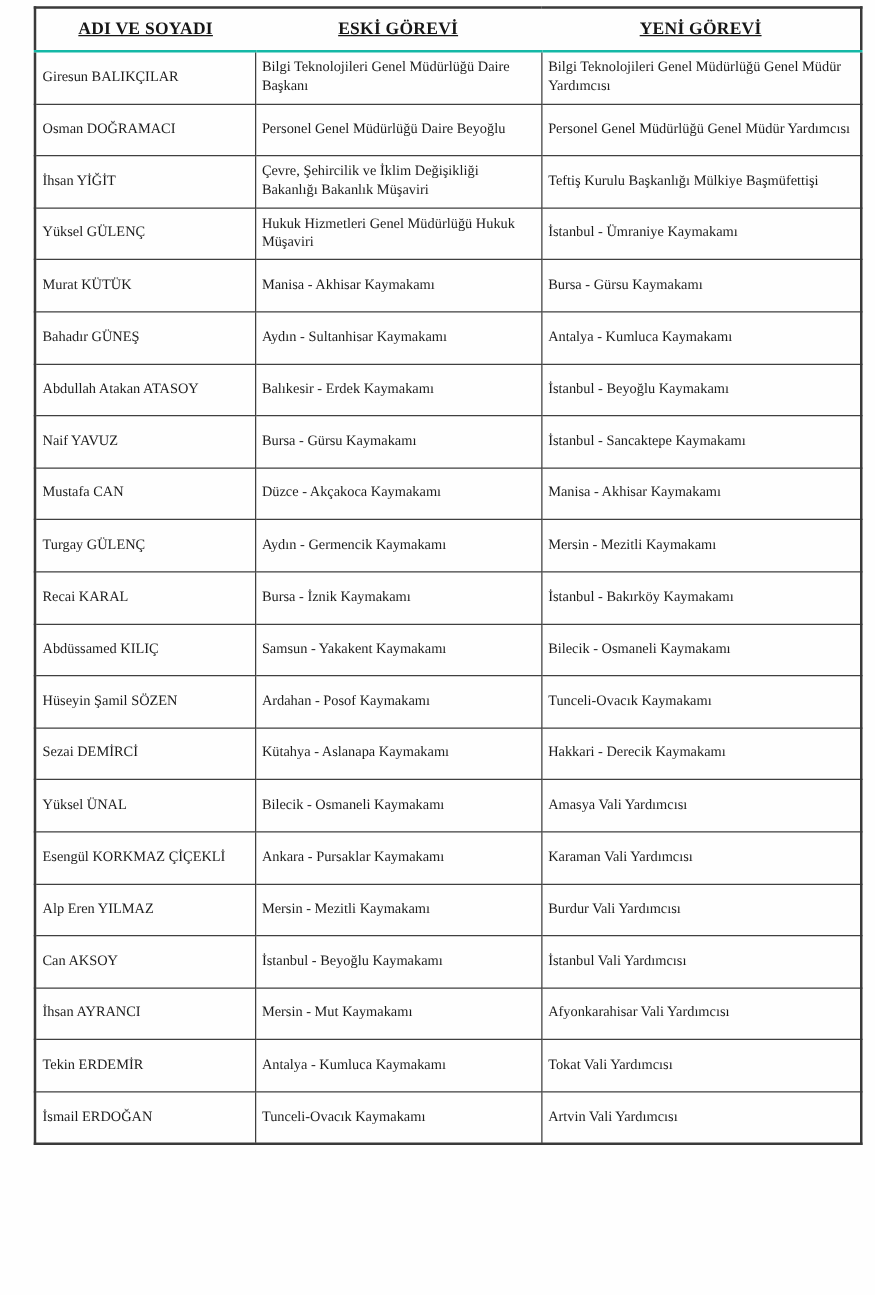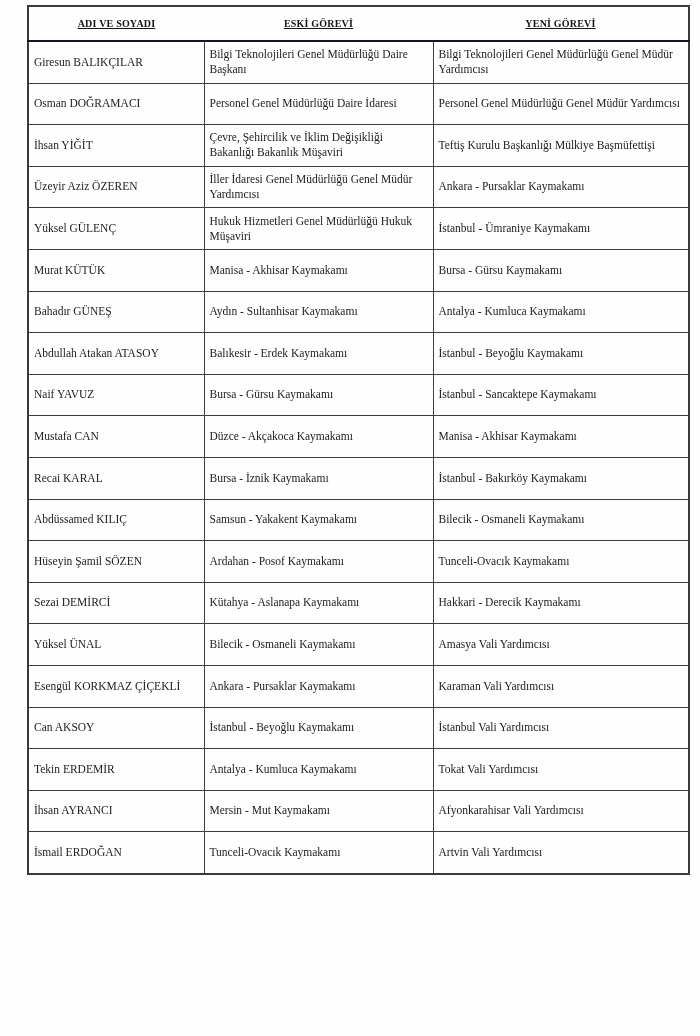--- a/index.html
+++ b/index.html
@@ -28,27 +28,27 @@
     border-collapse: collapse;
     table-layout: fixed;
     border: 2px solid #3a3a3a;
   }
   col.c-name { width: 176px; }
   col.c-old  { width: 229px; }
   col.c-new  { width: 256px; }
 
   thead th {
     height: 33px;
-    font-size: 10px;
+    font-size: 14px;
     font-weight: bold;
     text-align: center;
     vertical-align: middle;
     text-decoration: underline;
     letter-spacing: 0.2px;
-    border-bottom: 2px solid #0f172a;
+    border-bottom: 2px solid #14b8a6;
     padding: 0 2px;
     color: #161616;
   }
   tbody td {
     height: 36.6px;
     border: 1.5px solid #3f3f3f;
     font-size: 11.5px;
     line-height: 1.32;
     vertical-align: middle;
     padding: 2px 4px 2px 5px;
@@ -74,32 +74,27 @@
       </tr>
     </thead>
     <tbody>
         <tr>
           <td>Giresun BALIKÇILAR</td>
           <td>Bilgi Teknolojileri Genel Müdürlüğü Daire Başkanı</td>
           <td>Bilgi Teknolojileri Genel Müdürlüğü Genel Müdür Yardımcısı</td>
         </tr>
         <tr>
           <td>Osman DOĞRAMACI</td>
-          <td>Personel Genel Müdürlüğü Daire İdaresi</td>
+          <td>Personel Genel Müdürlüğü Daire Beyoğlu</td>
           <td>Personel Genel Müdürlüğü Genel Müdür Yardımcısı</td>
         </tr>
         <tr>
           <td>İhsan YİĞİT</td>
           <td>Çevre, Şehircilik ve İklim Değişikliği Bakanlığı Bakanlık Müşaviri</td>
           <td>Teftiş Kurulu Başkanlığı Mülkiye Başmüfettişi</td>
-        </tr>
-        <tr>
-          <td>Üzeyir Aziz ÖZEREN</td>
-          <td>İller İdaresi Genel Müdürlüğü Genel Müdür Yardımcısı</td>
-          <td>Ankara - Pursaklar Kaymakamı</td>
         </tr>
         <tr>
           <td>Yüksel GÜLENÇ</td>
           <td>Hukuk Hizmetleri Genel Müdürlüğü Hukuk Müşaviri</td>
           <td>İstanbul - Ümraniye Kaymakamı</td>
         </tr>
         <tr>
           <td>Murat KÜTÜK</td>
           <td>Manisa - Akhisar Kaymakamı</td>
           <td>Bursa - Gürsu Kaymakamı</td>
@@ -118,20 +113,25 @@
           <td>Naif YAVUZ</td>
           <td>Bursa - Gürsu Kaymakamı</td>
           <td>İstanbul - Sancaktepe Kaymakamı</td>
         </tr>
         <tr>
           <td>Mustafa CAN</td>
           <td>Düzce - Akçakoca Kaymakamı</td>
           <td>Manisa - Akhisar Kaymakamı</td>
         </tr>
         <tr>
+          <td>Turgay GÜLENÇ</td>
+          <td>Aydın - Germencik Kaymakamı</td>
+          <td>Mersin - Mezitli Kaymakamı</td>
+        </tr>
+        <tr>
           <td>Recai KARAL</td>
           <td>Bursa - İznik Kaymakamı</td>
           <td>İstanbul - Bakırköy Kaymakamı</td>
         </tr>
         <tr>
           <td>Abdüssamed KILIÇ</td>
           <td>Samsun - Yakakent Kaymakamı</td>
           <td>Bilecik - Osmaneli Kaymakamı</td>
         </tr>
         <tr>
@@ -148,33 +148,38 @@
           <td>Yüksel ÜNAL</td>
           <td>Bilecik - Osmaneli Kaymakamı</td>
           <td>Amasya Vali Yardımcısı</td>
         </tr>
         <tr>
           <td>Esengül KORKMAZ ÇİÇEKLİ</td>
           <td>Ankara - Pursaklar Kaymakamı</td>
           <td>Karaman Vali Yardımcısı</td>
         </tr>
         <tr>
+          <td>Alp Eren YILMAZ</td>
+          <td>Mersin - Mezitli Kaymakamı</td>
+          <td>Burdur Vali Yardımcısı</td>
+        </tr>
+        <tr>
           <td>Can AKSOY</td>
           <td>İstanbul - Beyoğlu Kaymakamı</td>
           <td>İstanbul Vali Yardımcısı</td>
         </tr>
         <tr>
+          <td>İhsan AYRANCI</td>
+          <td>Mersin - Mut Kaymakamı</td>
+          <td>Afyonkarahisar Vali Yardımcısı</td>
+        </tr>
+        <tr>
           <td>Tekin ERDEMİR</td>
           <td>Antalya - Kumluca Kaymakamı</td>
           <td>Tokat Vali Yardımcısı</td>
-        </tr>
-        <tr>
-          <td>İhsan AYRANCI</td>
-          <td>Mersin - Mut Kaymakamı</td>
-          <td>Afyonkarahisar Vali Yardımcısı</td>
         </tr>
         <tr>
           <td>İsmail ERDOĞAN</td>
           <td>Tunceli-Ovacık Kaymakamı</td>
           <td>Artvin Vali Yardımcısı</td>
         </tr>
       </tbody>
   </table>
 </div>
 

